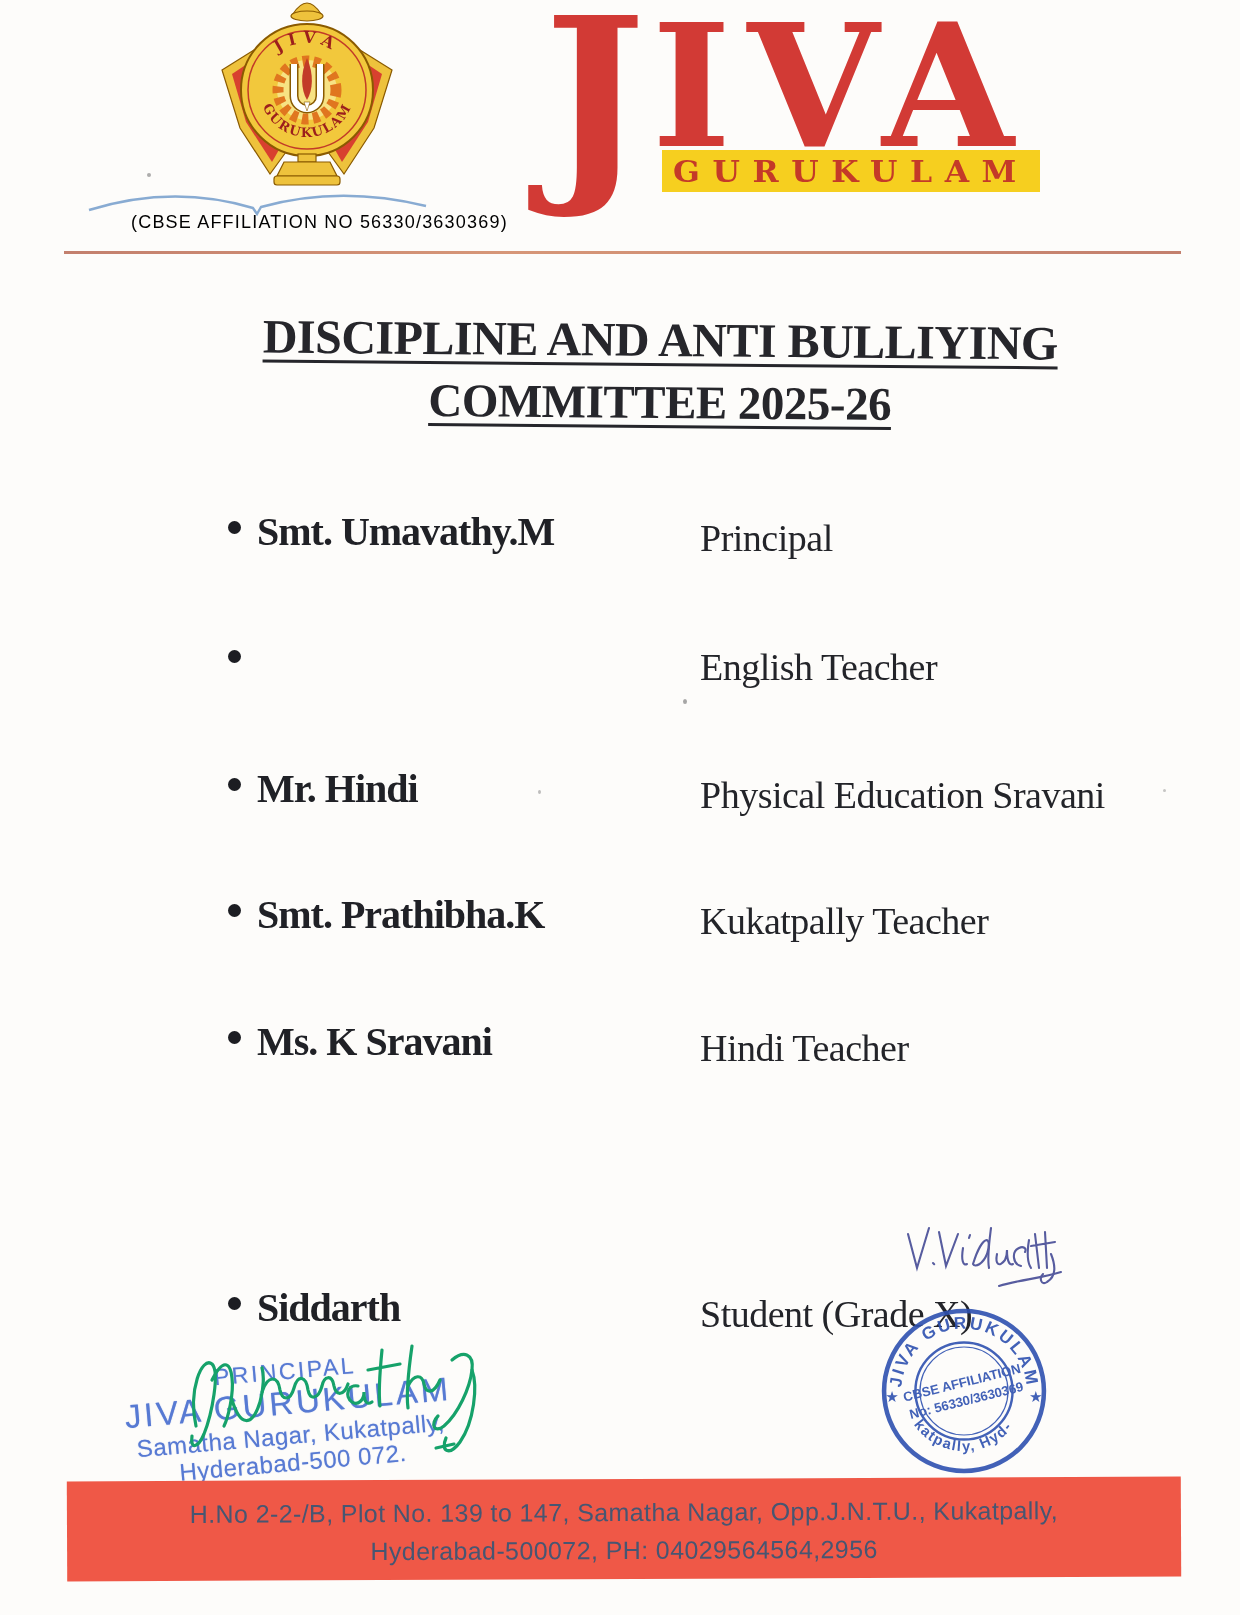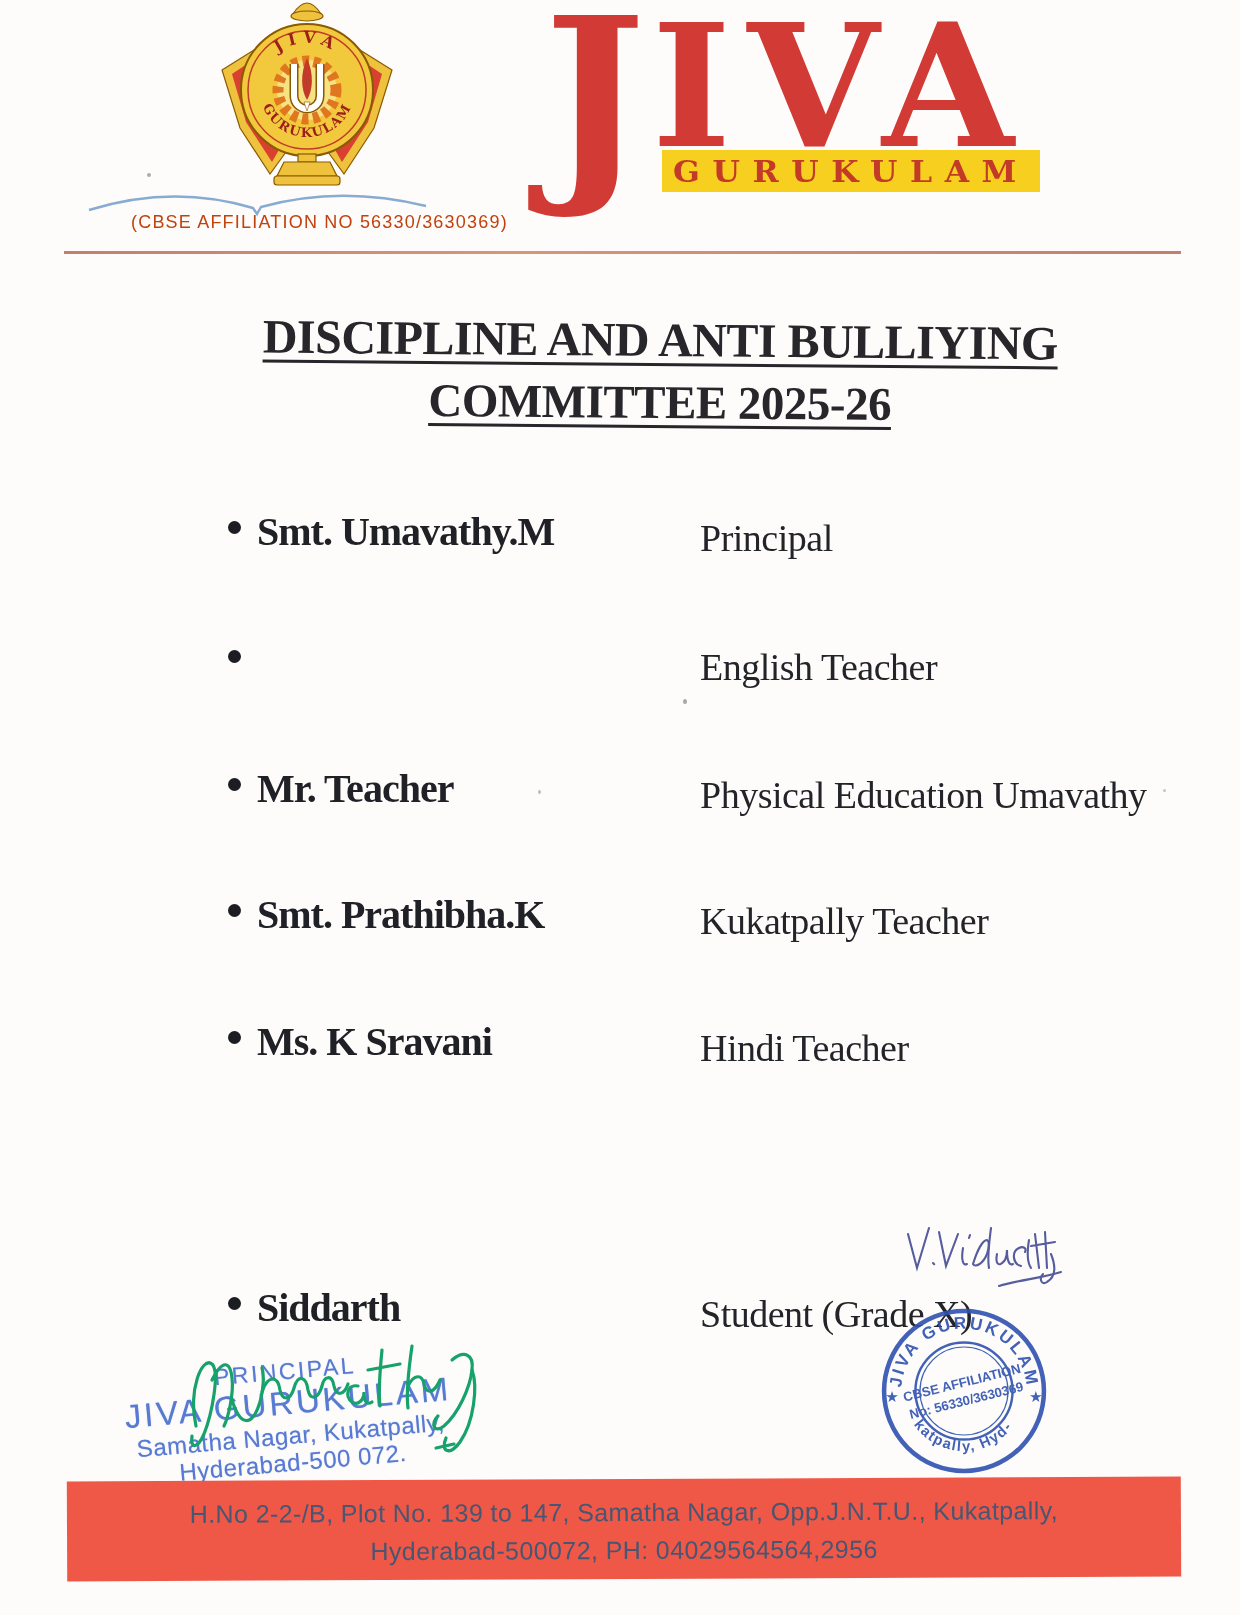--- a/index.html
+++ b/index.html
@@ -7,21 +7,21 @@
     position:relative;width:1240px;height:1615px;margin:0 auto;
     background:#fdfcfa;overflow:hidden;
     font-family:"Liberation Serif", serif;color:#24252a;
   }
   
   .emblem-svg{position:absolute;left:192px;top:-10px;width:230px;height:212px;}
   .swoosh-svg{position:absolute;left:85px;top:182px;width:345px;height:36px;}
   .cbse-note{
     position:absolute;left:131px;top:212px;
     font-family:"Liberation Sans", sans-serif;font-size:18px;letter-spacing:1.2px;
-    color:#c2410c;
+    color:#000000;
   }
   .wordmark-svg{position:absolute;left:542px;top:8px;width:512px;height:200px;overflow:visible;}
   .header-rule{
     position:absolute;left:64px;top:251px;width:1117px;height:3px;
     background:linear-gradient(90deg,#b4604a,#cd7d57 40%,#b4604a);opacity:.8;
   }
   
   .title-block{
     position:absolute;left:120px;top:308px;width:1080px;text-align:center;
     transform:rotate(.5deg);font-weight:700;color:#26262b;letter-spacing:-.5px;
@@ -132,22 +132,22 @@
     <span class="bullet"></span>
     <span class="m-name">Smt. Umavathy.M</span>
     <span class="m-role">Principal</span>
   </div>
   <div class="member-row row-2">
     <span class="bullet"></span>
     <span class="m-role">English Teacher</span>
   </div>
   <div class="member-row row-3">
     <span class="bullet"></span>
-    <span class="m-name">Mr. Teacher</span>
-    <span class="m-role">Physical Education Umavathy</span>
+    <span class="m-name">Mr. Hindi</span>
+    <span class="m-role">Physical Education Sravani</span>
   </div>
   <div class="member-row row-4">
     <span class="bullet"></span>
     <span class="m-name">Smt. Prathibha.K</span>
     <span class="m-role">Kukatpally Teacher</span>
   </div>
   <div class="member-row row-5">
     <span class="bullet"></span>
     <span class="m-name">Ms. K Sravani</span>
     <span class="m-role">Hindi Teacher</span>

